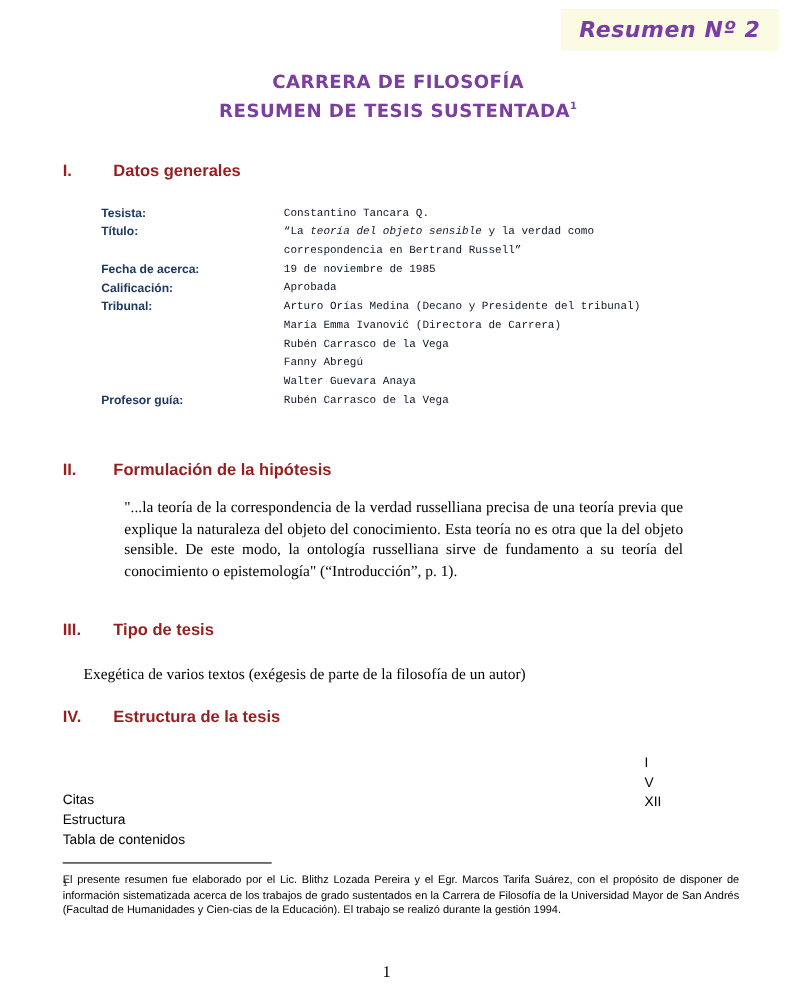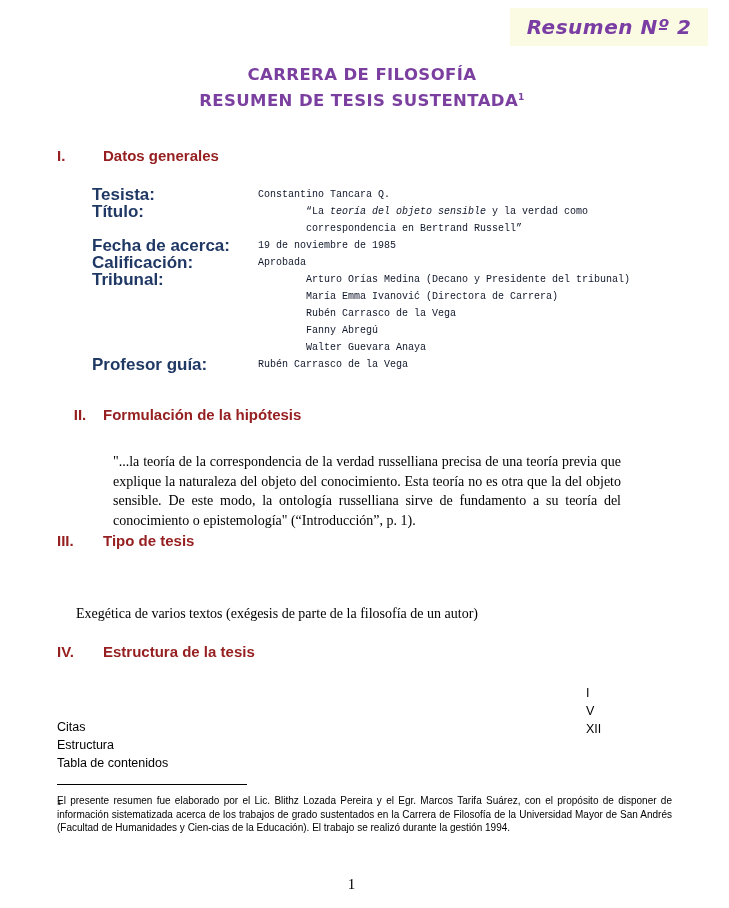--- a/index.html
+++ b/index.html
@@ -89,40 +89,39 @@
     top: 186px;
     border-collapse: collapse;
   }
   .data-table td {
     padding: 0;
     vertical-align: top;
   }
   .data-label {
     font-family: "Liberation Sans", sans-serif;
     font-weight: bold;
-    font-size: 17px;
+    font-size: 11px;
     color: #1f3864;
     line-height: 17px;
     white-space: nowrap;
     padding-right: 10px !important;
     width: 156px;
   }
   .data-value {
     font-family: Liberation Mono, monospace;
     font-size: 10px;
     color: #0f172a;
     line-height: 17px;
   }
   .data-value i {
     font-style: italic;
   }
   .value-line {
     display: block;
     line-height: 17px;
-    margin-left: 48px;
   }
 
   
   .quote-block {
     position: absolute;
     left: 113px;
     top: 452px;
     width: 508px;
     font-family: "Liberation Serif", serif;
     font-size: 14px;
@@ -255,27 +254,27 @@
         <span class="value-line">Walter Guevara Anaya</span>
       </td>
     </tr>
     <tr>
       <td class="data-label">Profesor guía:</td>
       <td class="data-value">Rubén Carrasco de la Vega</td>
     </tr>
   </tbody>
     </table>
 
-  <div class="section-head" style="left:57px; top:406px;text-align:center;">
+  <div class="section-head" style="left:57px; top:419px;">
     <span class="numeral">II.</span><span>Formulación de la hipótesis</span>
   </div>
 
   <div class="quote-block">"...la teoría de la correspondencia de la verdad russelliana precisa de una teoría previa que explique la naturaleza del objeto del conocimiento. Esta teoría no es otra que la del objeto sensible. De este modo, la ontología russelliana sirve de fundamento a su teoría del conocimiento o epistemología" (“Introducción”, p. 1).</div>
 
-  <div class="section-head" style="left:57px; top:532px;">
+  <div class="section-head" style="left:57px; top:564px;">
     <span class="numeral">III.</span><span>Tipo de tesis</span>
   </div>
 
   <div class="tipo-text">Exegética de varios textos (exégesis de parte de la filosofía de un autor)</div>
 
   <div class="section-head" style="left:57px; top:643px;">
     <span class="numeral">IV.</span><span>Estructura de la tesis</span>
   </div>
 
   <div class="struct-list">

